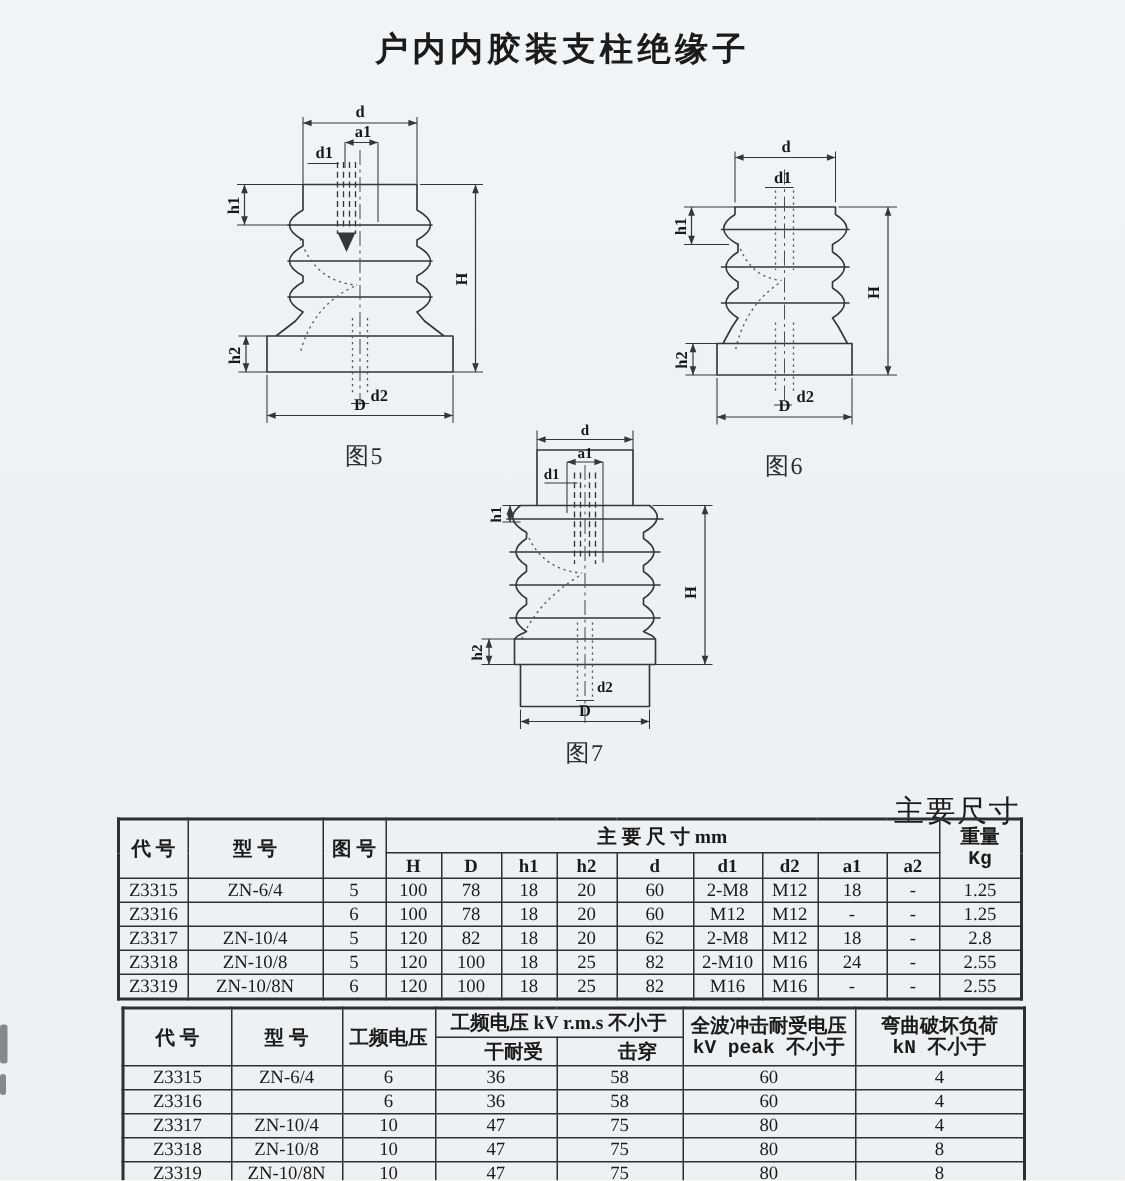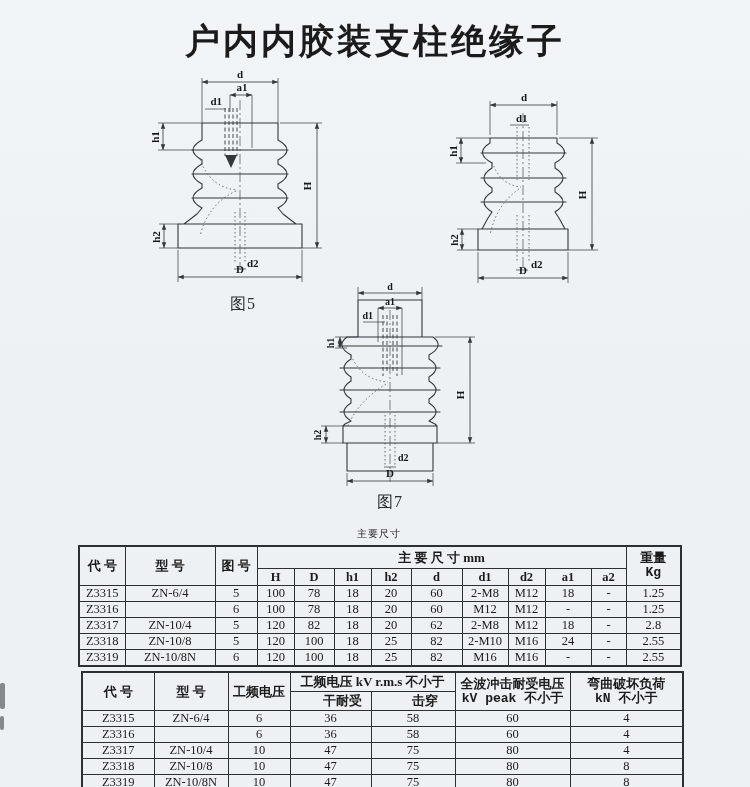--- a/index.html
+++ b/index.html
@@ -1,34 +1,34 @@
 <!DOCTYPE html>
 <html><head>
 <meta charset="utf-8">
 <style>
   html,body{margin:0;padding:0;}
   .page{position:relative;width:750px;height:787px;overflow:hidden;
         background:linear-gradient(180deg,#f1f5f7 0%,#edf1f4 45%,#eef1f3 100%);
         font-family:"Liberation Serif",serif;color:#1b1b1b;}
   .title{position:absolute;top:18px;left:0;right:0;text-align:center;
-         font-size:35px;font-weight:bold;letter-spacing:3px;}
+         font-size:22px;font-weight:bold;letter-spacing:3px;}
   .fig{position:absolute;}
   .fig svg{display:block;}
   .caption{position:absolute;text-align:center;font-size:16px;color:#2a2e33;letter-spacing:1px;}
   
   .ol{fill:none;stroke:#33373c;stroke-width:1.1;stroke-linejoin:round;stroke-linecap:round;}
   .thin{fill:none;stroke:#33373c;stroke-width:0.7;}
   .dim{fill:none;stroke:#33373c;stroke-width:0.8;}
   .cl{fill:none;stroke:#4a4f55;stroke-width:0.7;stroke-dasharray:10 3 2 3;}
   .dash{fill:none;stroke:#33373c;stroke-width:0.9;stroke-dasharray:4 2.5;}
   .dot{fill:none;stroke:#555a60;stroke-width:0.9;stroke-dasharray:1.5 2.5;}
   .lbl{font-family:"Liberation Serif",serif;font-weight:bold;font-size:11px;fill:#16181a;}
   .lbl.small{font-size:10px;}
   
-  .tbl-title{position:absolute;text-align:center;font-size:10px;letter-spacing:1px;}
+  .tbl-title{position:absolute;text-align:right;font-size:20px;letter-spacing:1px;}
   table.tbl{position:absolute;border-collapse:collapse;table-layout:fixed;
             border:2px solid #2c2f33;font-size:12.5px;}
   table.tbl th,table.tbl td{border:1px solid #2c2f33;text-align:center;vertical-align:middle;
             padding:0;font-weight:bold;overflow:hidden;white-space:nowrap;}
   table.tbl td{font-weight:normal;}
   table.tbl .hcn{font-size:13px;}
   table.tbl .two-line div{line-height:14px;font-family:Liberation Mono, monospace;}
   #t1 thead tr.r1 th{height:21px;}
   #t1 thead tr.r2 th{height:16px;}
   #t1 tbody tr td{height:15px;}
@@ -158,20 +158,21 @@
         <path class="dot" d="M67,130 V178 M79,130 V178"></path>
         <text class="lbl" x="81" y="183" text-anchor="start">d2</text>
         <line class="thin" x1="66" y1="185" x2="78" y2="185"></line>
       </g>
       <g>
         <path class="thin" d="M28,167 V198 M118,167 V198"></path>
         <line class="dim" x1="28" y1="193" x2="118" y2="193" marker-start="url(#arw6)" marker-end="url(#arw6)"></line>
         <text class="lbl" x="73" y="189" text-anchor="middle">D</text>
       </g>
     </svg>
+    <div class="caption" style="left:0;top:216px;width:146px;">图6</div>
   </div>
 
   <div class="fig" style="left:285px;top:280px;width:300px;height:240px;">
     <svg width="300" height="235" viewBox="0 0 300 235">
       <defs>
         <marker id="arw7" viewBox="0 0 10 10" refX="9.5" refY="5" markerWidth="8" markerHeight="8" orient="auto-start-reverse">
           <path d="M0.5,1.5 L9.5,5 L0.5,8.5 Z" fill="#33373c"></path>
         </marker>
       </defs>
       <g>

